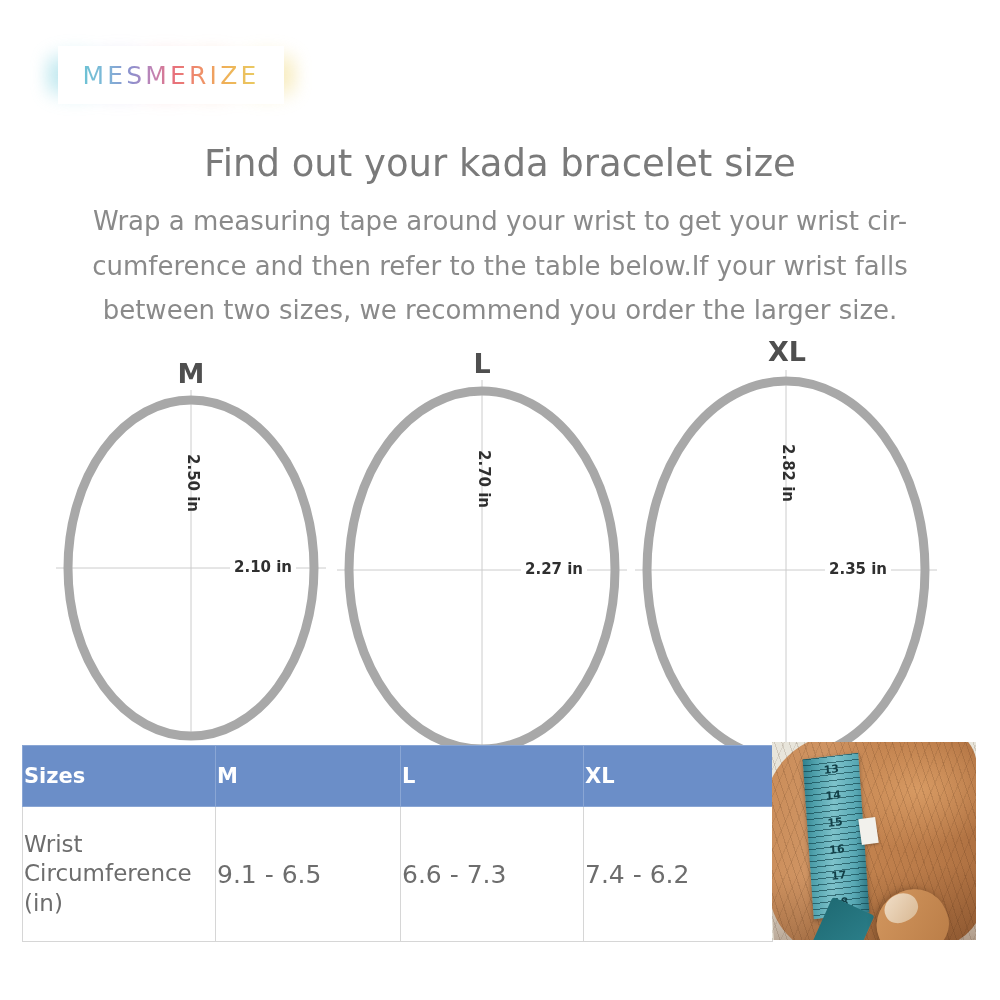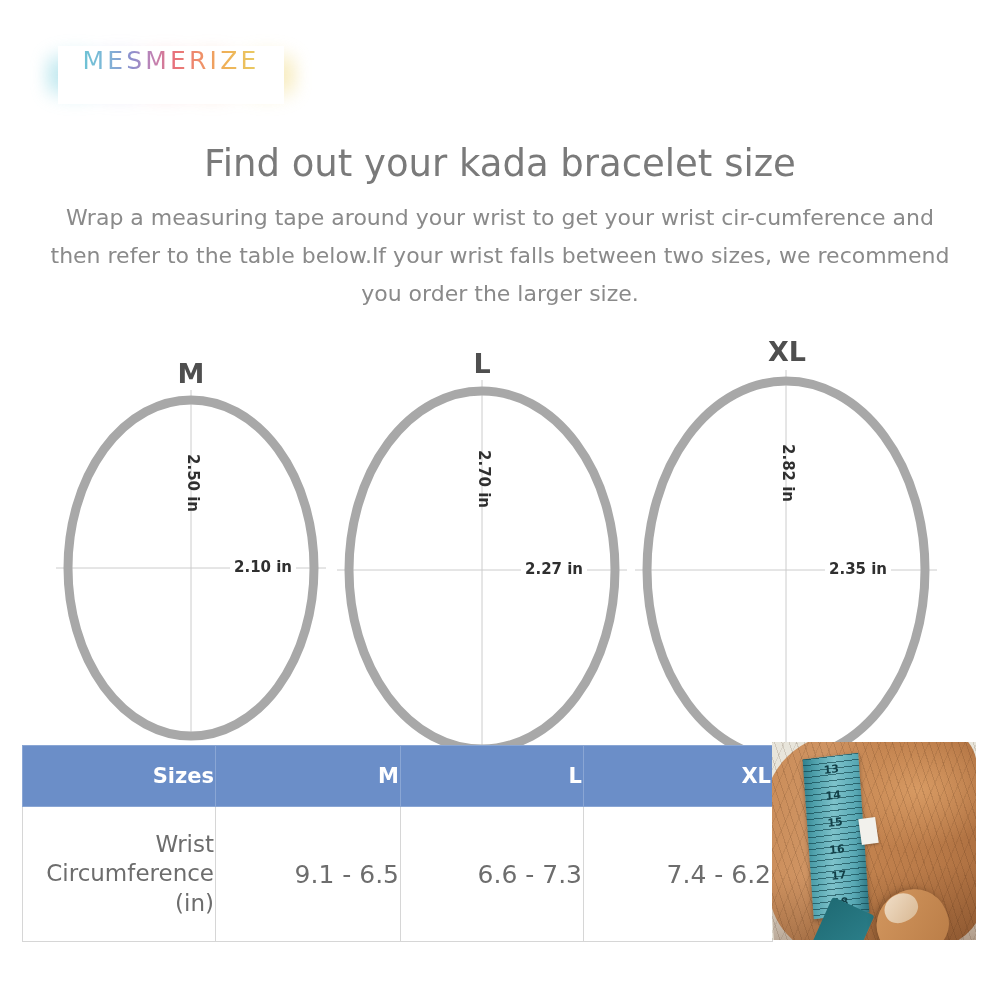--- a/index.html
+++ b/index.html
@@ -26,21 +26,21 @@
       radial-gradient(ellipse 70px 44px at 12% 50%,  rgba(92,196,214,.55), rgba(92,196,214,0) 70%),
       radial-gradient(ellipse 66px 44px at 30% 50%,  rgba(150,134,210,.50), rgba(150,134,210,0) 70%),
       radial-gradient(ellipse 66px 44px at 48% 50%,  rgba(236,118,126,.50), rgba(236,118,126,0) 70%),
       radial-gradient(ellipse 66px 44px at 66% 50%,  rgba(240,150,96,.50),  rgba(240,150,96,0) 70%),
       radial-gradient(ellipse 70px 44px at 88% 50%,  rgba(236,206,90,.55),  rgba(236,206,90,0) 70%);
     filter:blur(7px);
   }
   .logo-box{
     position:absolute; left:0; top:0; width:226px; height:58px;
     background:#ffffff;
-    display:flex; align-items:flex-start; justify-content:center;
+    display:flex; align-items:center; justify-content:center;
   }
   .logo-text{
     font-size:25px; letter-spacing:3.2px; font-weight:400;
     background:linear-gradient(90deg,
        #6cc3d4 0%, #7fb6d8 14%, #8e8fcd 28%, #c182b4 40%,
        #e8707a 52%, #ef8e6a 66%, #efb057 80%, #e9cd63 100%);
     -webkit-background-clip:text; background-clip:text;
     -webkit-text-fill-color:transparent; color:transparent;
     font-family:"DejaVu Sans", sans-serif;
   }
@@ -54,21 +54,21 @@
   
   .intro{
     position:absolute; top:142px; left:0; width:1000px; text-align:center;
     color:#7a7a7a;
   }
   .intro h2{
     margin:0 0 14px 0; font-size:37px; font-weight:400; color:#7a7a7a;
     font-family:"DejaVu Sans", sans-serif;
   }
   .intro p{
-    margin:0 auto; width:916px; font-size:22px; line-height:1.72;
+    margin:0 auto; width:916px; font-size:26px; line-height:1.72;
     color:#8a8a8a; font-weight:400;
     font-family:"DejaVu Sans", sans-serif;
   }
 
   
   .ovals{ position:absolute; top:352px; left:0; width:1000px; height:390px; }
   .oval-unit{ position:absolute; }
   .oval-unit svg{ display:block; overflow:visible; }
   .oval-size-label{
     position:absolute; text-align:center;
@@ -88,21 +88,21 @@
     white-space:nowrap; background:#ffffff; padding:0 4px;
     font-family:"DejaVu Sans", sans-serif;
   }
 
   
   .size-table{
     position:absolute; left:22px; top:745px;
     width:738px; border-collapse:collapse; table-layout:fixed;
   }
   .size-table th, .size-table td{
-    border:1px solid #d6d6d6; text-align:right; vertical-align:middle;
+    border:1px solid #d6d6d6; text-align:left; vertical-align:middle;
   }
   .size-table thead th{
     background:#6b8ec8; color:#ffffff; font-size:21px; font-weight:700;
     height:58px; border-color:#8aa6d4;
     font-family:"DejaVu Sans", sans-serif;
   }
   .size-table tbody td{
     height:132px; color:#6d6d6d; font-size:25px; font-weight:400;
     font-family:"DejaVu Sans", sans-serif;
   }

